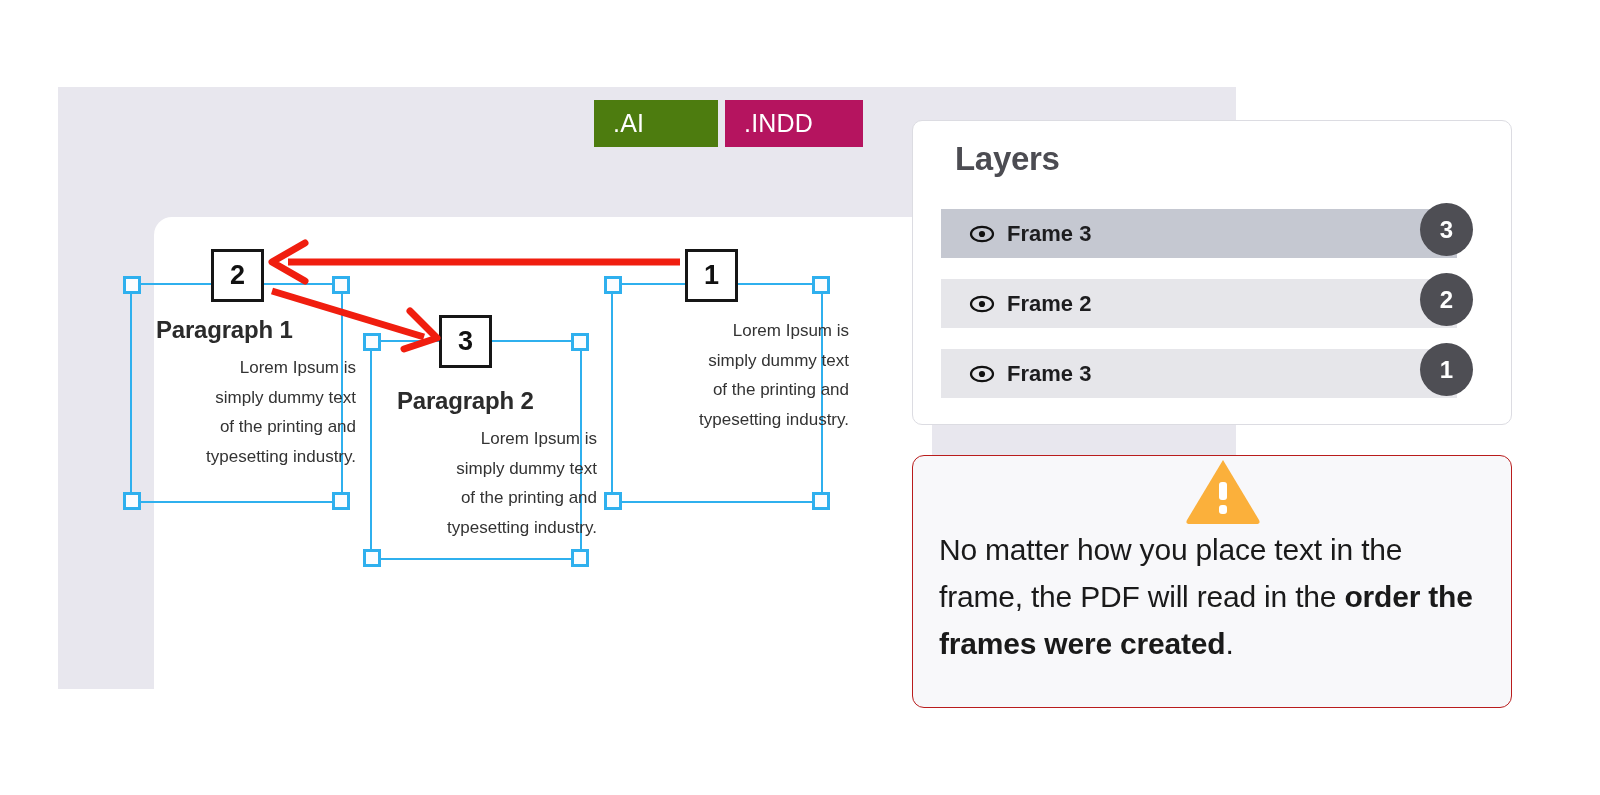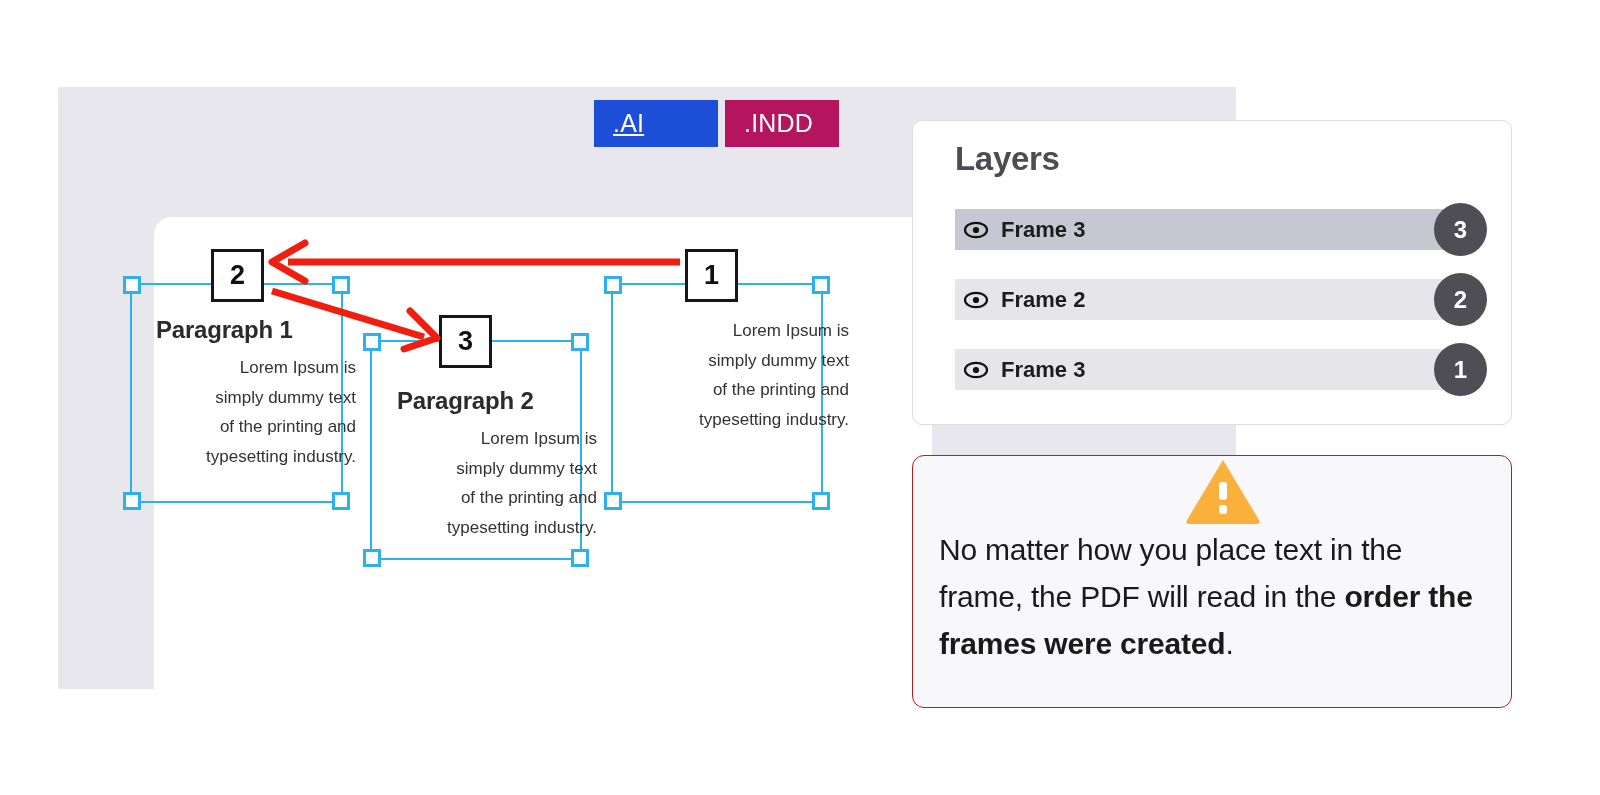--- a/index.html
+++ b/index.html
@@ -45,26 +45,25 @@
     align-items: center;
     padding-left: 19px;
     box-sizing: border-box;
     color: #ffffff;
     font-size: 25px;
     letter-spacing: 0.2px;
   }
   .tab-ai {
     left: 594px;
     width: 124px;
-    background: #1d4ed8;
-    text-decoration: underline;
+    background: #4d7c0f;
   }
   .tab-indd {
     left: 725px;
-    width: 114px;
+    width: 138px;
     background: #b5145f;
   }
 
   
   .frame {
     position: absolute;
     border: 2px solid #2fb0ee;
     box-sizing: border-box;
   }
   .handle {
@@ -143,27 +142,27 @@
     position: absolute;
     left: 42px;
     top: 19px;
     font-size: 33px;
     font-weight: bold;
     color: #4c4c52;
     letter-spacing: -0.3px;
   }
   .layer-row {
     position: absolute;
-    left: 42px;
+    left: 28px;
     width: 516px;
-    height: 41px;
-    display: flex;
-    align-items: center;
-    box-sizing: border-box;
-    padding-left: 8px;
+    height: 49px;
+    display: flex;
+    align-items: center;
+    box-sizing: border-box;
+    padding-left: 28px;
   }
   .layer-row.r0 { top: 88px;  background: #c5c8d1; }
   .layer-row.r1 { top: 158px; background: #e6e6ea; }
   .layer-row.r2 { top: 228px; background: #e6e6ea; }
 
   .eye-icon { width: 26px; height: 18px; flex: 0 0 auto; }
   .layer-name {
     margin-left: 12px;
     font-size: 22px;
     font-weight: bold;

